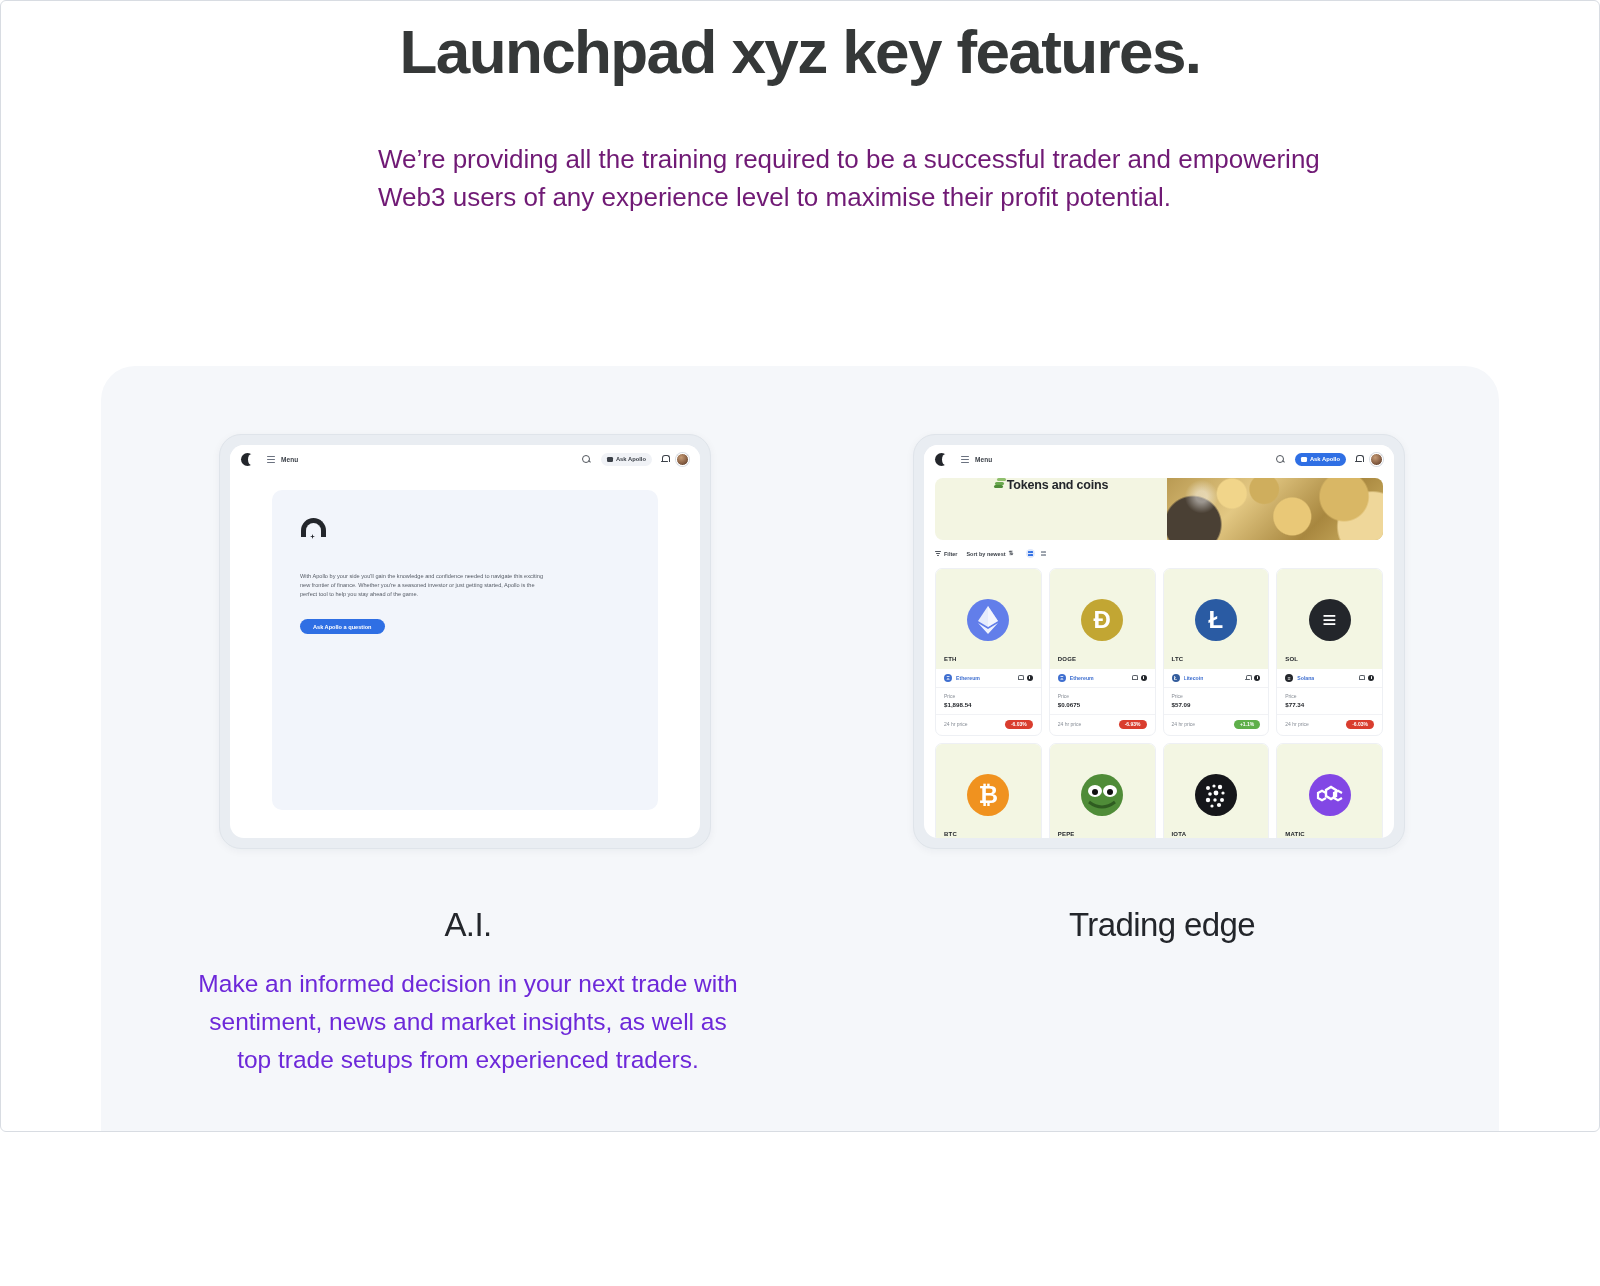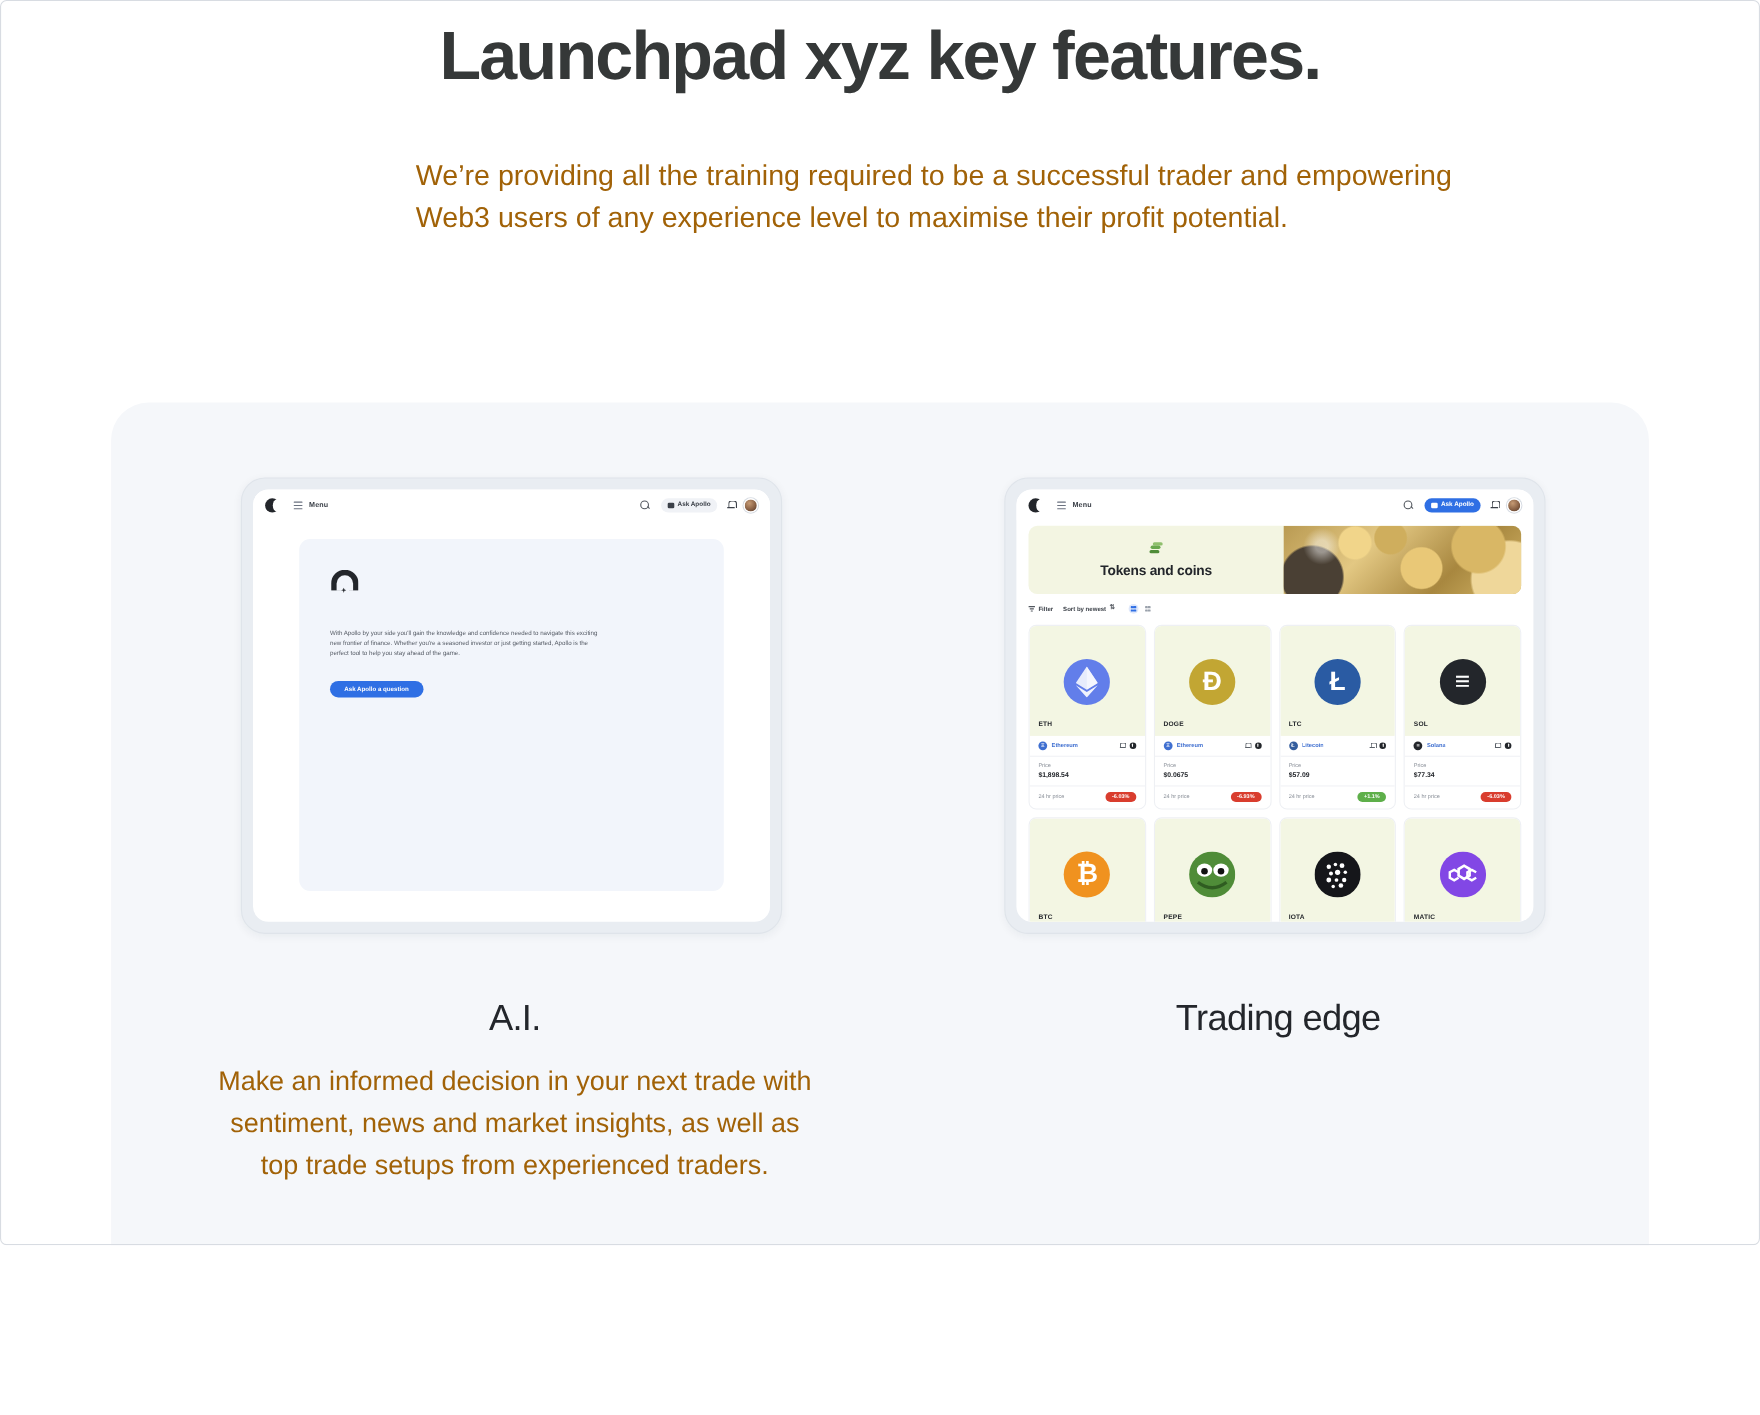--- a/index.html
+++ b/index.html
@@ -19,21 +19,21 @@
   
   .page-title {
     position: absolute; top: 18px; left: 0; width: 1600px;
     text-align: center;
     font-size: 62px; font-weight: 700; letter-spacing: -1.6px;
     color: #353838;
     line-height: 1.1;
   }
   .page-subtitle {
     position: absolute; top: 140px; left: 378px; width: 990px;
-    font-size: 26px; line-height: 38px; color: #a16207;
+    font-size: 26px; line-height: 38px; color: #701a75;
     font-weight: 400;
   }
 
   
   .carousel-panel {
     position: absolute; left: 101px; top: 366px;
     width: 1398px; height: 895px;
     background: #f5f7fa;
     border-radius: 34px;
   }
@@ -188,22 +188,21 @@
   .tokens-banner {
     margin: 5px 11px 0 11px;
     height: 62px;
     background: #f3f5e2;
     border-radius: 8px;
     display: flex; align-items: stretch;
     overflow: hidden;
   }
   .tokens-banner-left {
     flex: 1 1 auto;
-    display: flex; flex-direction: column; justify-content: center;
-    align-items: center;
+    display: flex; flex-direction: row; justify-content: center;
   }
   .coins-icon {
     width: 13px; height: 12px; position: relative; margin-bottom: 7px;
   }
   .coins-icon i {
     position: absolute; display: block;
     width: 9px; height: 3px; border-radius: 2px;
     background: #6aa84f;
   }
   .coins-icon i:nth-child(1) { left: 3px; top: 0px; background: #8fbf6d; }
@@ -337,21 +336,21 @@
   }
   .change-badge.up { background: #5eaf4a; }
 
   
   .slide-caption { position: absolute; left: -26px; top: 540px; width: 550px; text-align: center; }
   .slide-heading {
     font-size: 33px; font-weight: 400; color: #23262b; letter-spacing: -0.6px;
   }
   .slide-text {
     margin-top: 21px;
-    font-size: 24.5px; line-height: 38px; color: #a16207;
+    font-size: 24.5px; line-height: 38px; color: #6d28d9;
   }
 
   
   .dots {
     position: absolute; left: 50%; transform: translateX(-50%);
     bottom: 52px;
     display: flex; align-items: center; gap: 18px;
     background: #eff1f5; border-radius: 20px;
     padding: 10px 16px;
   }

